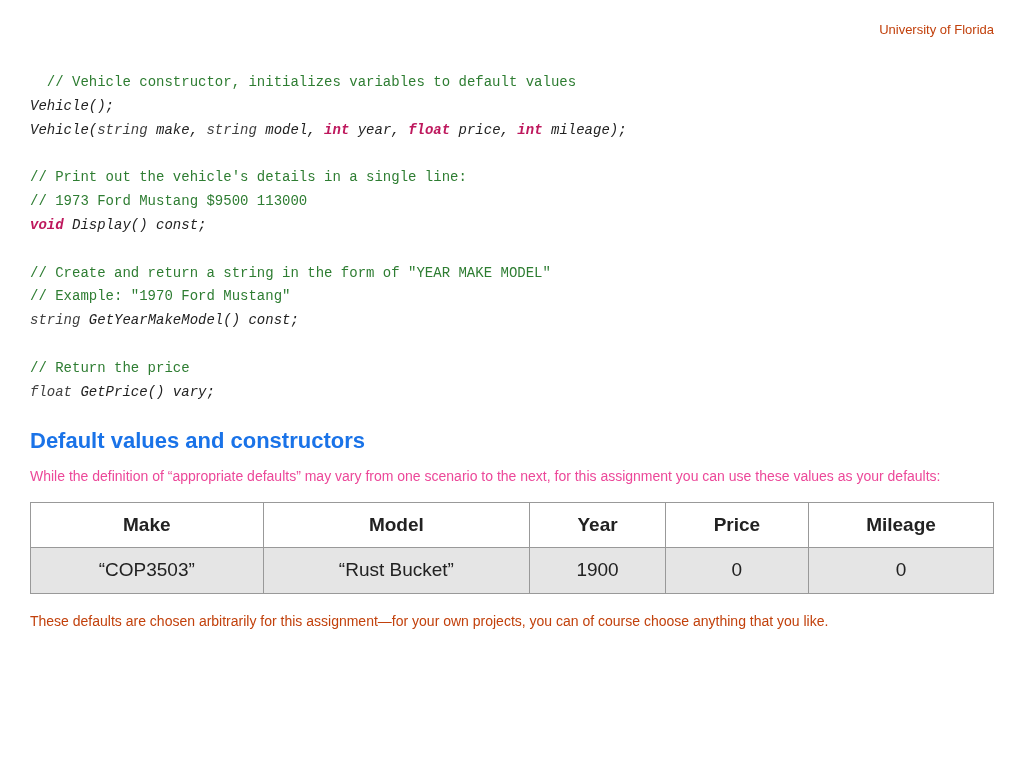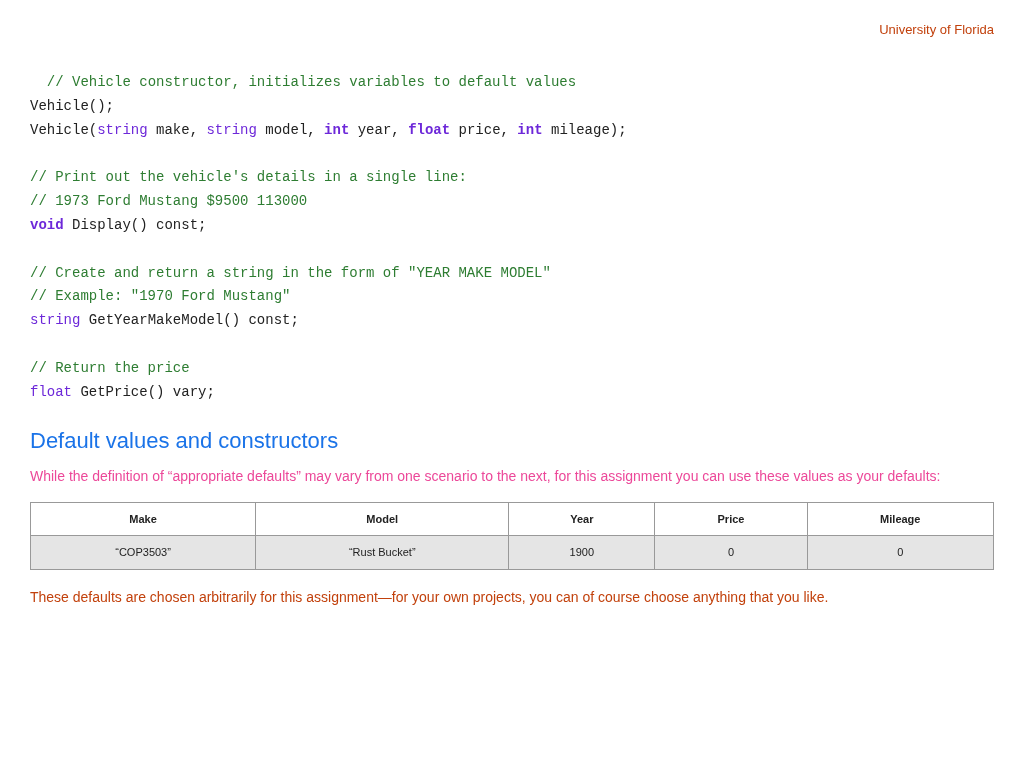--- a/index.html
+++ b/index.html
@@ -31,51 +31,52 @@
       margin-bottom: 20px;
       white-space: pre;
     }
 
     .code-comment {
       color: #2e7d32;
       font-style: normal;
     }
 
     .code-keyword {
-      color: #6d28d9;
+      color: #be185d;
       font-weight: bold;
     }
 
     .code-type {
-      color: #6d28d9;
+      color: #404040;
     }
 
     .code-normal {
       color: #222222;
+      font-style: italic;
     }
 
     .section-heading {
       font-size: 22px;
-      font-weight: normal;
+      font-weight: bold;
       color: #1a73e8;
       margin-bottom: 8px;
     }
 
     .section-text {
       font-size: 14px;
       color: #ec4899;
       margin-bottom: 14px;
       line-height: 1.6;
     }
 
     table {
       border-collapse: collapse;
       width: 100%;
       margin-bottom: 16px;
-      font-size: 11px;
+      font-size: 19px;
     }
 
     table th, table td {
       border: 1px solid #999;
       padding: 8px 16px;
       text-align: center;
     }
 
     table th {
       font-weight: bold;

